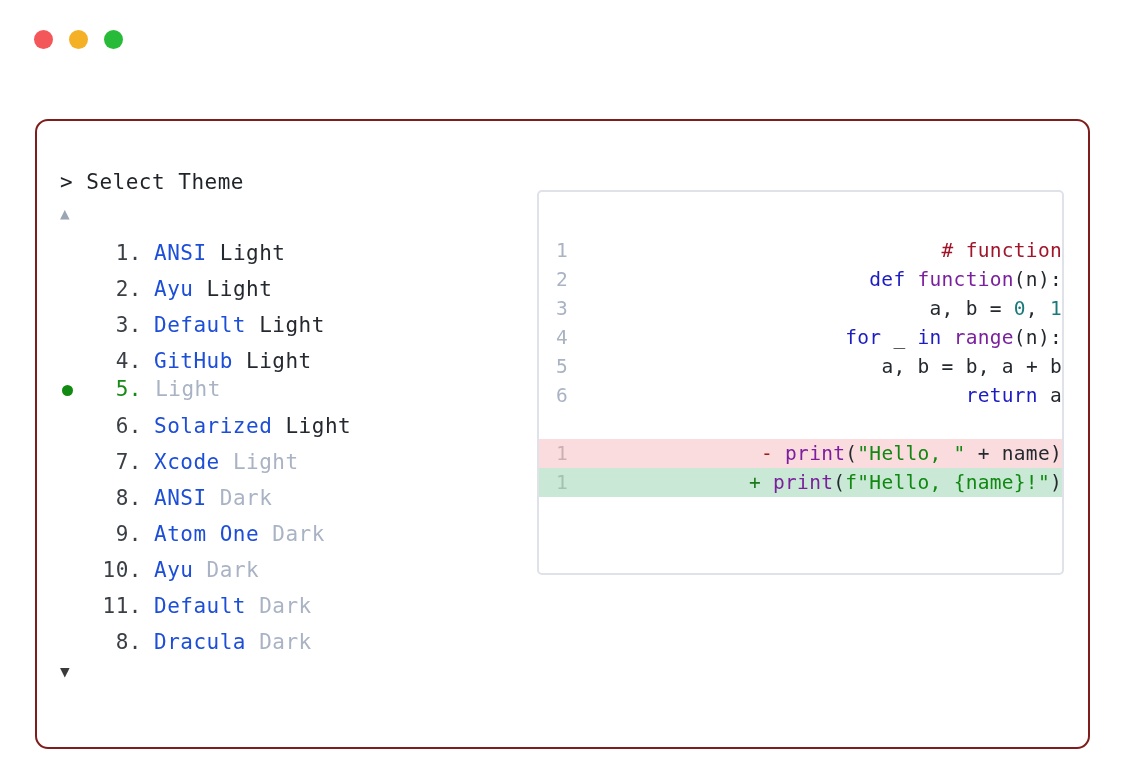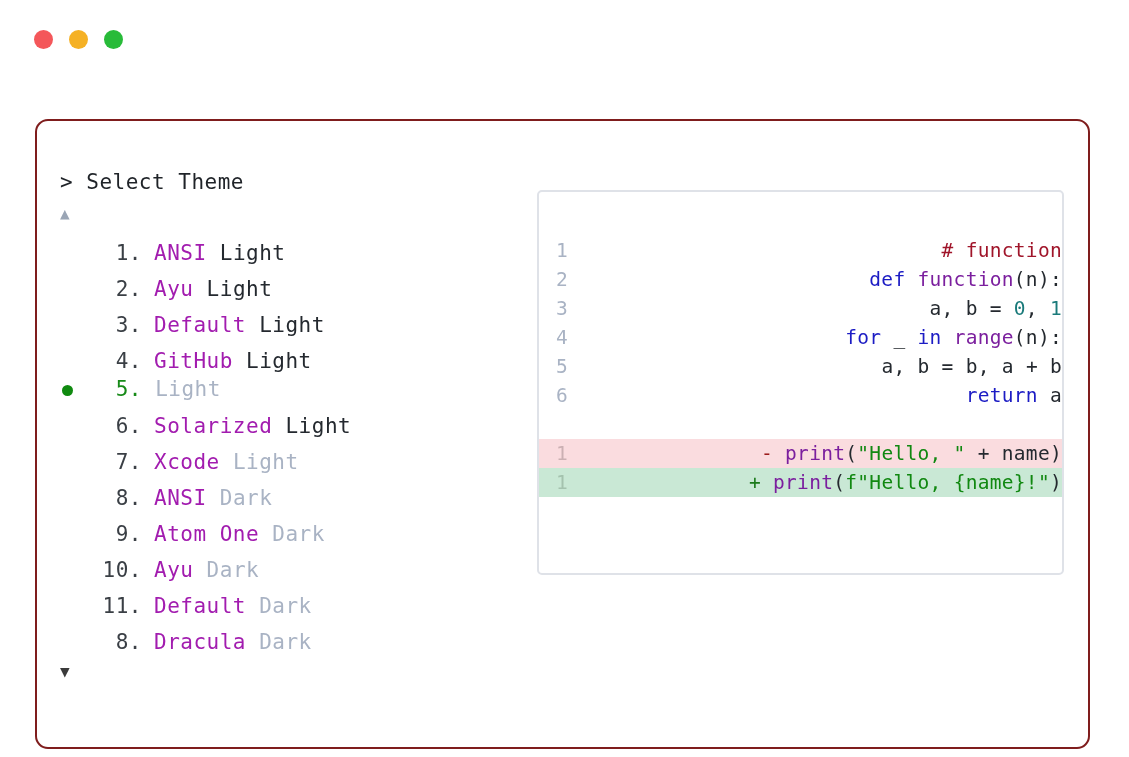--- a/index.html
+++ b/index.html
@@ -109,21 +109,21 @@
     margin-left: 2px;
   }
   .idx {
     width: 52px;
     flex: none;
     text-align: right;
     color: #3a3f45;
   }
   .idx.sel { color: #178a18; }
   .theme-name {
-    color: #a21caf;
+    color: #1d4ed8;
     margin-left: 12px;
   }
   .theme-name.sel { color: #178a18; }
   .theme-variant {
     color: #24292f;
     margin-left: 0;
   }
   .theme-variant.muted { color: #a9b3c4; }
 
   

